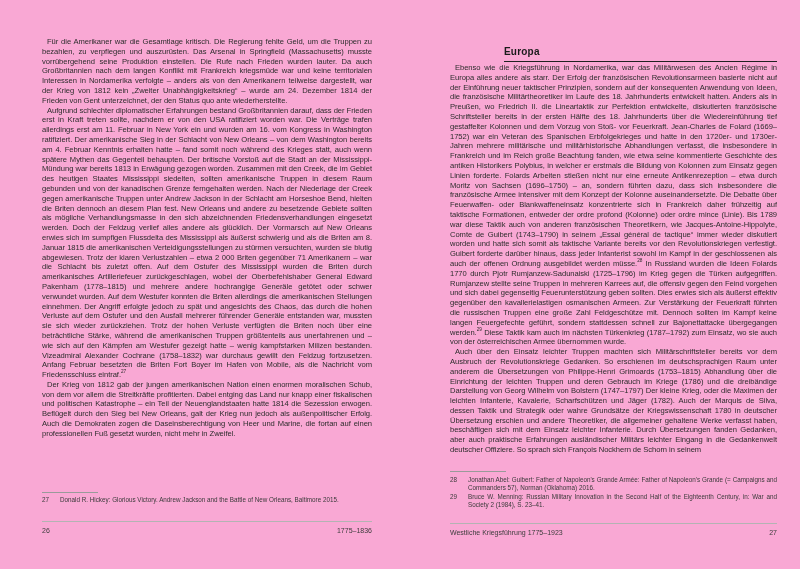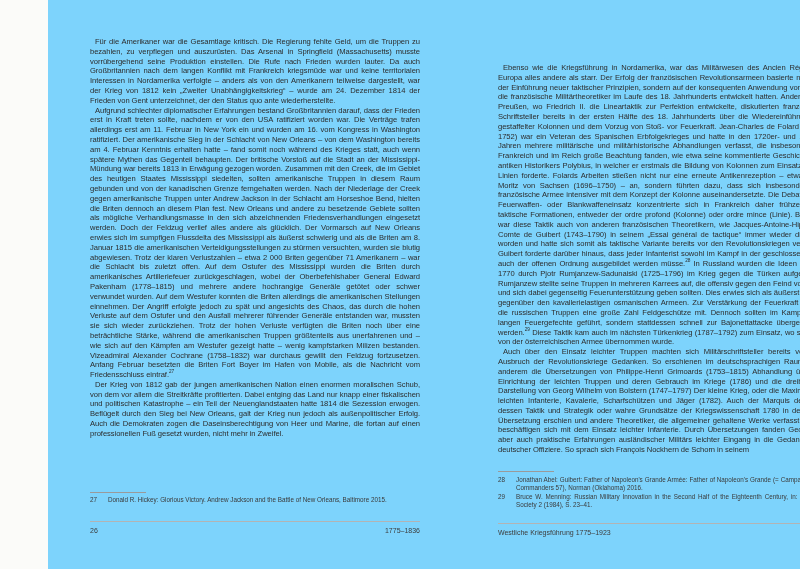--- a/index.html
+++ b/index.html
@@ -3,21 +3,21 @@
 <meta charset="utf-8">
 <style>
   html,body{margin:0;padding:0;}
   body{
     width:800px;height:569px;
     background:#fbfbf9;
     font-family:"Liberation Sans", sans-serif;
     position:relative;
     overflow:hidden;
   }
-  .spread{position:absolute;inset:0;background:#7dd3fc;margin-left:48px;}
+  .spread{position:absolute;inset:0;background:#f9a8d4;}
 
   
   .body-text{
     position:absolute;
     font-size:7.6px;
     line-height:9.8px;
     color:#2c2c2c;
     text-align:justify;
     hyphens:auto;
     -webkit-hyphens:auto;
@@ -86,20 +86,25 @@
       </div>
     </div>
 
   <div class="footer-rule" id="left-footer-rule"></div>
 
   <div class="footer" id="left-footer">
     <span>26</span>
     <span>1775–1836</span>
   </div>
 
+  <div class="heading-wrap">
+    <div class="heading-line">
+      <span class="heading">Europa</span>
+    </div>
+  </div>
 
   <div class="body-text" id="right-body" lang="de">
       <p><span>Ebenso wie die Kriegsführung in Nordamerika, war das Militärwesen des Ancien Régime in Europa alles andere als starr. Der Erfolg der französischen Revolutionsarmeen basierte nicht auf der Einführung neuer taktischer Prinzipien, sondern auf der konsequenten Anwendung von Ideen, die französische Militärtheoretiker im Laufe des 18. Jahrhunderts entwickelt hatten. Anders als in Preußen, wo Friedrich II. die Lineartaktik zur Perfektion entwickelte, diskutierten französische Schriftsteller bereits in der ersten Hälfte des 18. Jahrhunderts über die Wiedereinführung tief gestaffelter Kolonnen und dem Vorzug von Stoß- vor Feuerkraft. Jean-Charles de Folard (1669–1752) war ein Veteran des Spanischen Erbfolgekrieges und hatte in den 1720er- und 1730er-Jahren mehrere militärische und militärhistorische Abhandlungen verfasst, die insbesondere in Frankreich und im Reich große Beachtung fanden, wie etwa seine kommentierte Geschichte des antiken Historikers Polybius, in welcher er erstmals die Bildung von Kolonnen zum Einsatz gegen Linien forderte. Folards Arbeiten stießen nicht nur eine erneute Antikenrezeption – etwa durch Moritz von Sachsen (1696–1750) – an, sondern führten dazu, dass sich insbesondere die französische Armee intensiver mit dem Konzept der Kolonne auseinandersetzte. Die Debatte über Feuerwaffen- oder Blankwaffeneinsatz konzentrierte sich in Frankreich daher frühzeitig auf taktische Formationen, entweder der </span><span class="seg-italic">ordre profond</span><span> (Kolonne) oder </span><span class="seg-italic">ordre mince</span><span> (Linie). Bis 1789 war diese Taktik auch von anderen französischen Theoretikern, wie Jacques-Antoine-Hippolyte, Comte de Guibert (1743–1790) in seinem „Essai général de tactique“ immer wieder diskutiert worden und hatte sich somit als taktische Variante bereits vor den Revolutionskriegen verfestigt. Guibert forderte darüber hinaus, dass jeder Infanterist sowohl im Kampf in der geschlossenen als auch der offenen Ordnung ausgebildet werden müsse.</span><sup>28</sup><span> In Russland wurden die Ideen Folards 1770 durch Pjotr Rumjanzew-Sadunaiski (1725–1796) im Krieg gegen die Türken aufgegriffen. Rumjanzew stellte seine Truppen in mehreren Karrees auf, die offensiv gegen den Feind vorgehen und sich dabei gegenseitig Feuerunterstützung geben sollten. Dies erwies sich als äußerst effektiv gegenüber den kavallerielastigen osmanischen Armeen. Zur Verstärkung der Feuerkraft führten die russischen Truppen eine große Zahl Feldgeschütze mit. Dennoch sollten im Kampf keine langen Feuergefechte geführt, sondern stattdessen schnell zur Bajonettattacke übergegangen werden.</span><sup>29</sup><span> Diese Taktik kam auch im nächsten Türkenkrieg (1787–1792) zum Einsatz, wo sie auch von der österreichischen Armee übernommen wurde.</span></p>
       <p><span>Auch über den Einsatz leichter Truppen machten sich Militärschriftsteller bereits vor dem Ausbruch der Revolutionskriege Gedanken. So erschienen im deutschsprachigen Raum unter anderem die Übersetzungen von Philippe-Henri Grimoards (1753–1815) </span><span class="seg-italic">Abhandlung über die Einrichtung der leichten Truppen und deren Gebrauch im Kriege</span><span> (1786) und die dreibändige Darstellung von Georg Wilhelm von Bolstern (1747–1797) </span><span class="seg-italic">Der kleine Krieg, oder die Maximen der leichten Infanterie, Kavalerie, Scharfschützen und Jäger</span><span> (1782). Auch der Marquis de Silva, dessen </span><span class="seg-italic">Taktik und Strategik oder wahre Grundsätze der Kriegswissenschaft</span><span> 1780 in deutscher Übersetzung erschien und andere Theoretiker, die allgemeiner gehaltene Werke verfasst haben, beschäftigen sich mit dem Einsatz leichter Infanterie. Durch Übersetzungen fanden Gedanken, aber auch praktische Erfahrungen ausländischer Militärs leichter Eingang in die Gedankenwelt deutscher Offiziere. So sprach sich François Nockhern de Schorn in seinem</span></p>
     </div>
 
   <div class="fn-sep" id="right-fn-sep"></div>
 
   <div class="footnotes" id="right-footnotes">
       <div class="fn-row">

